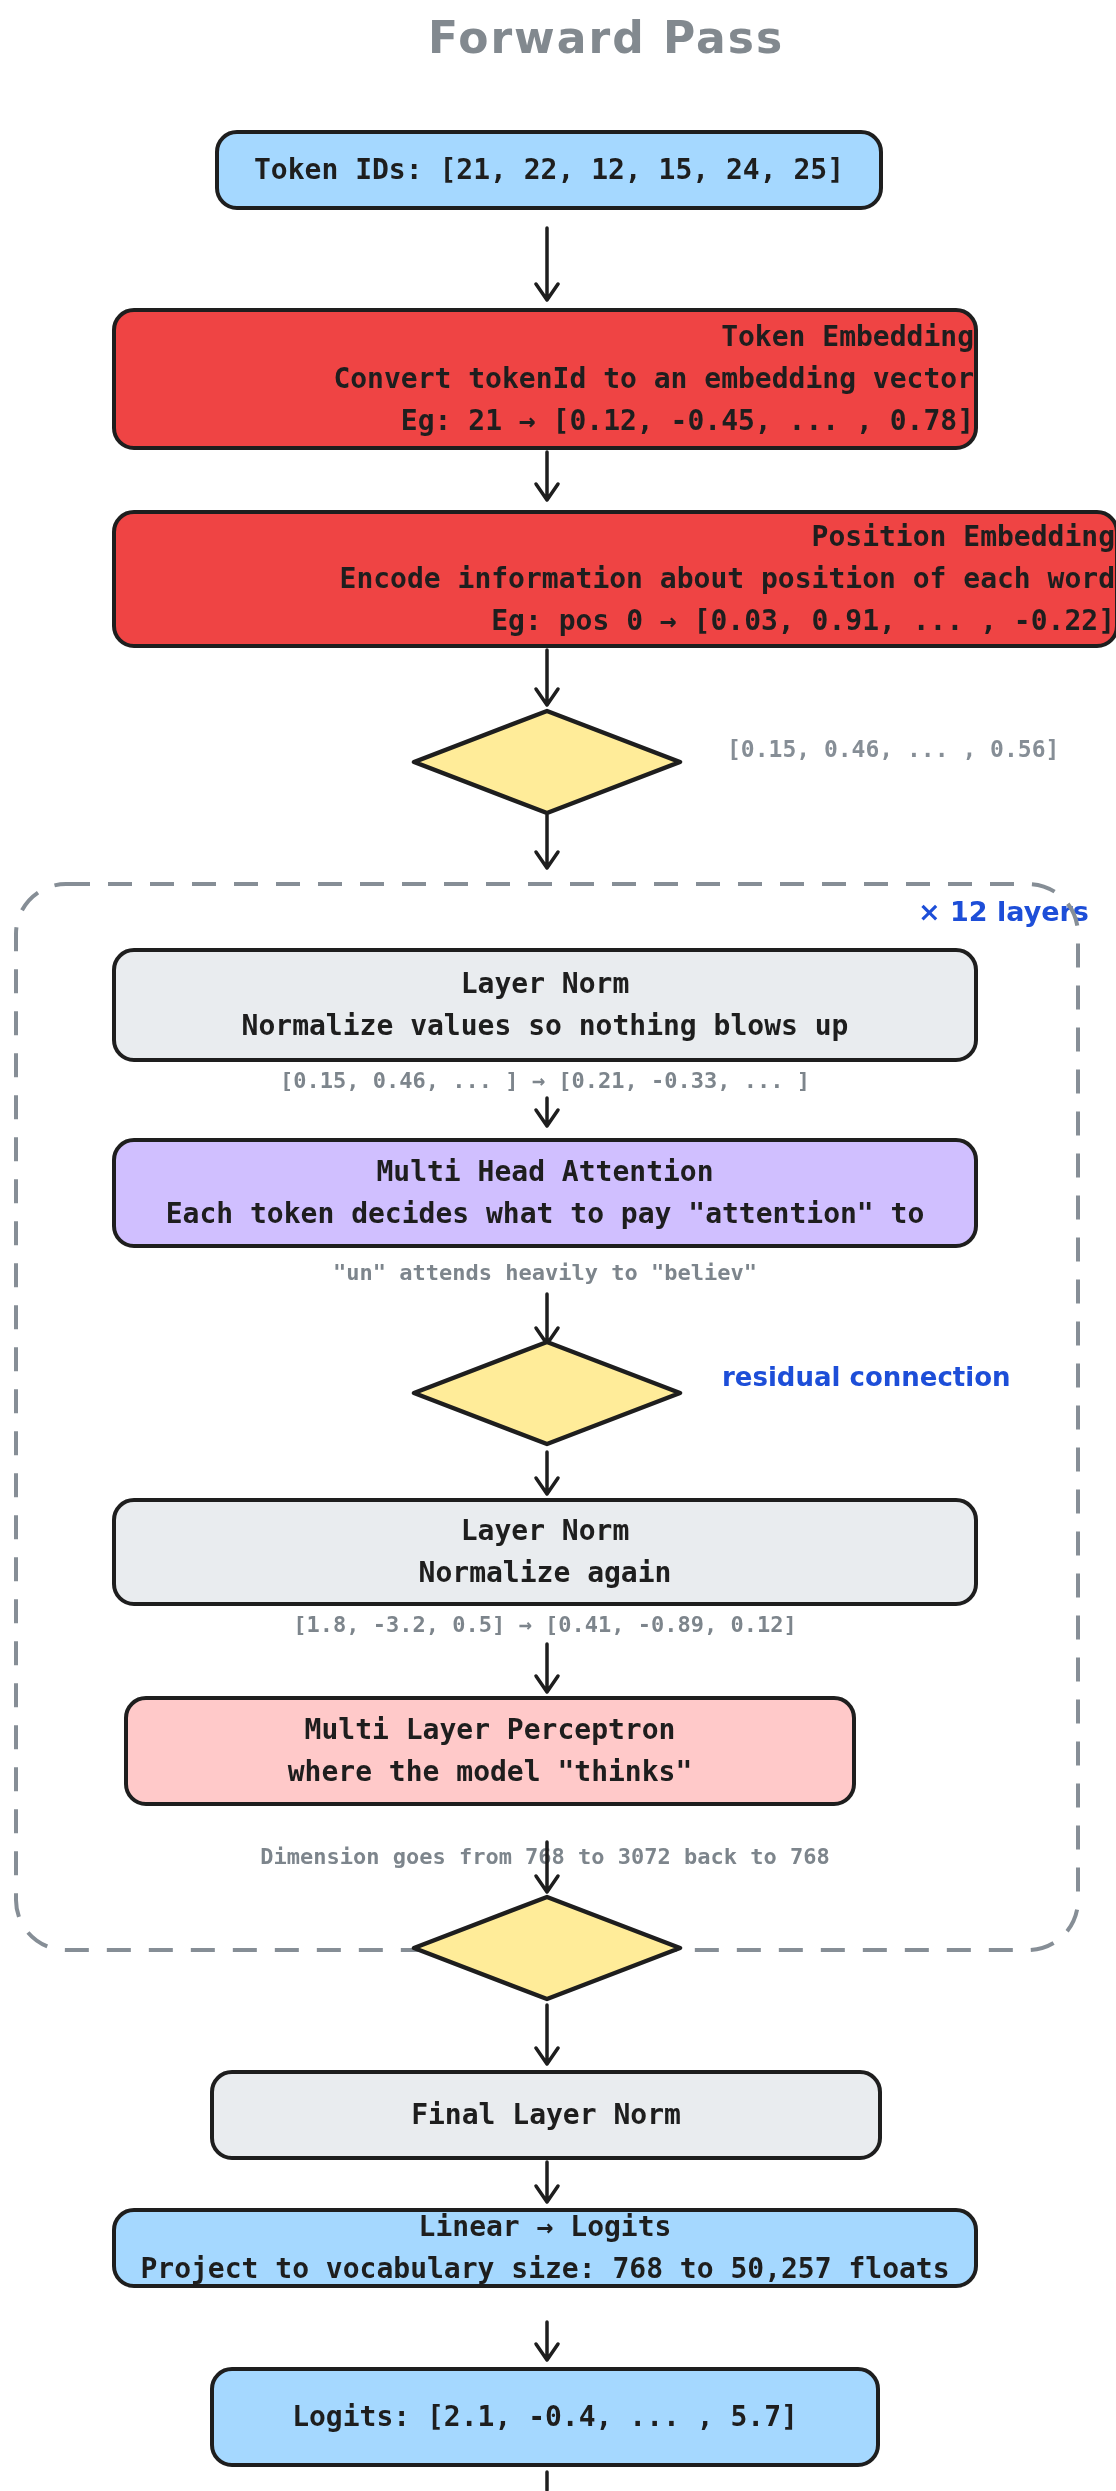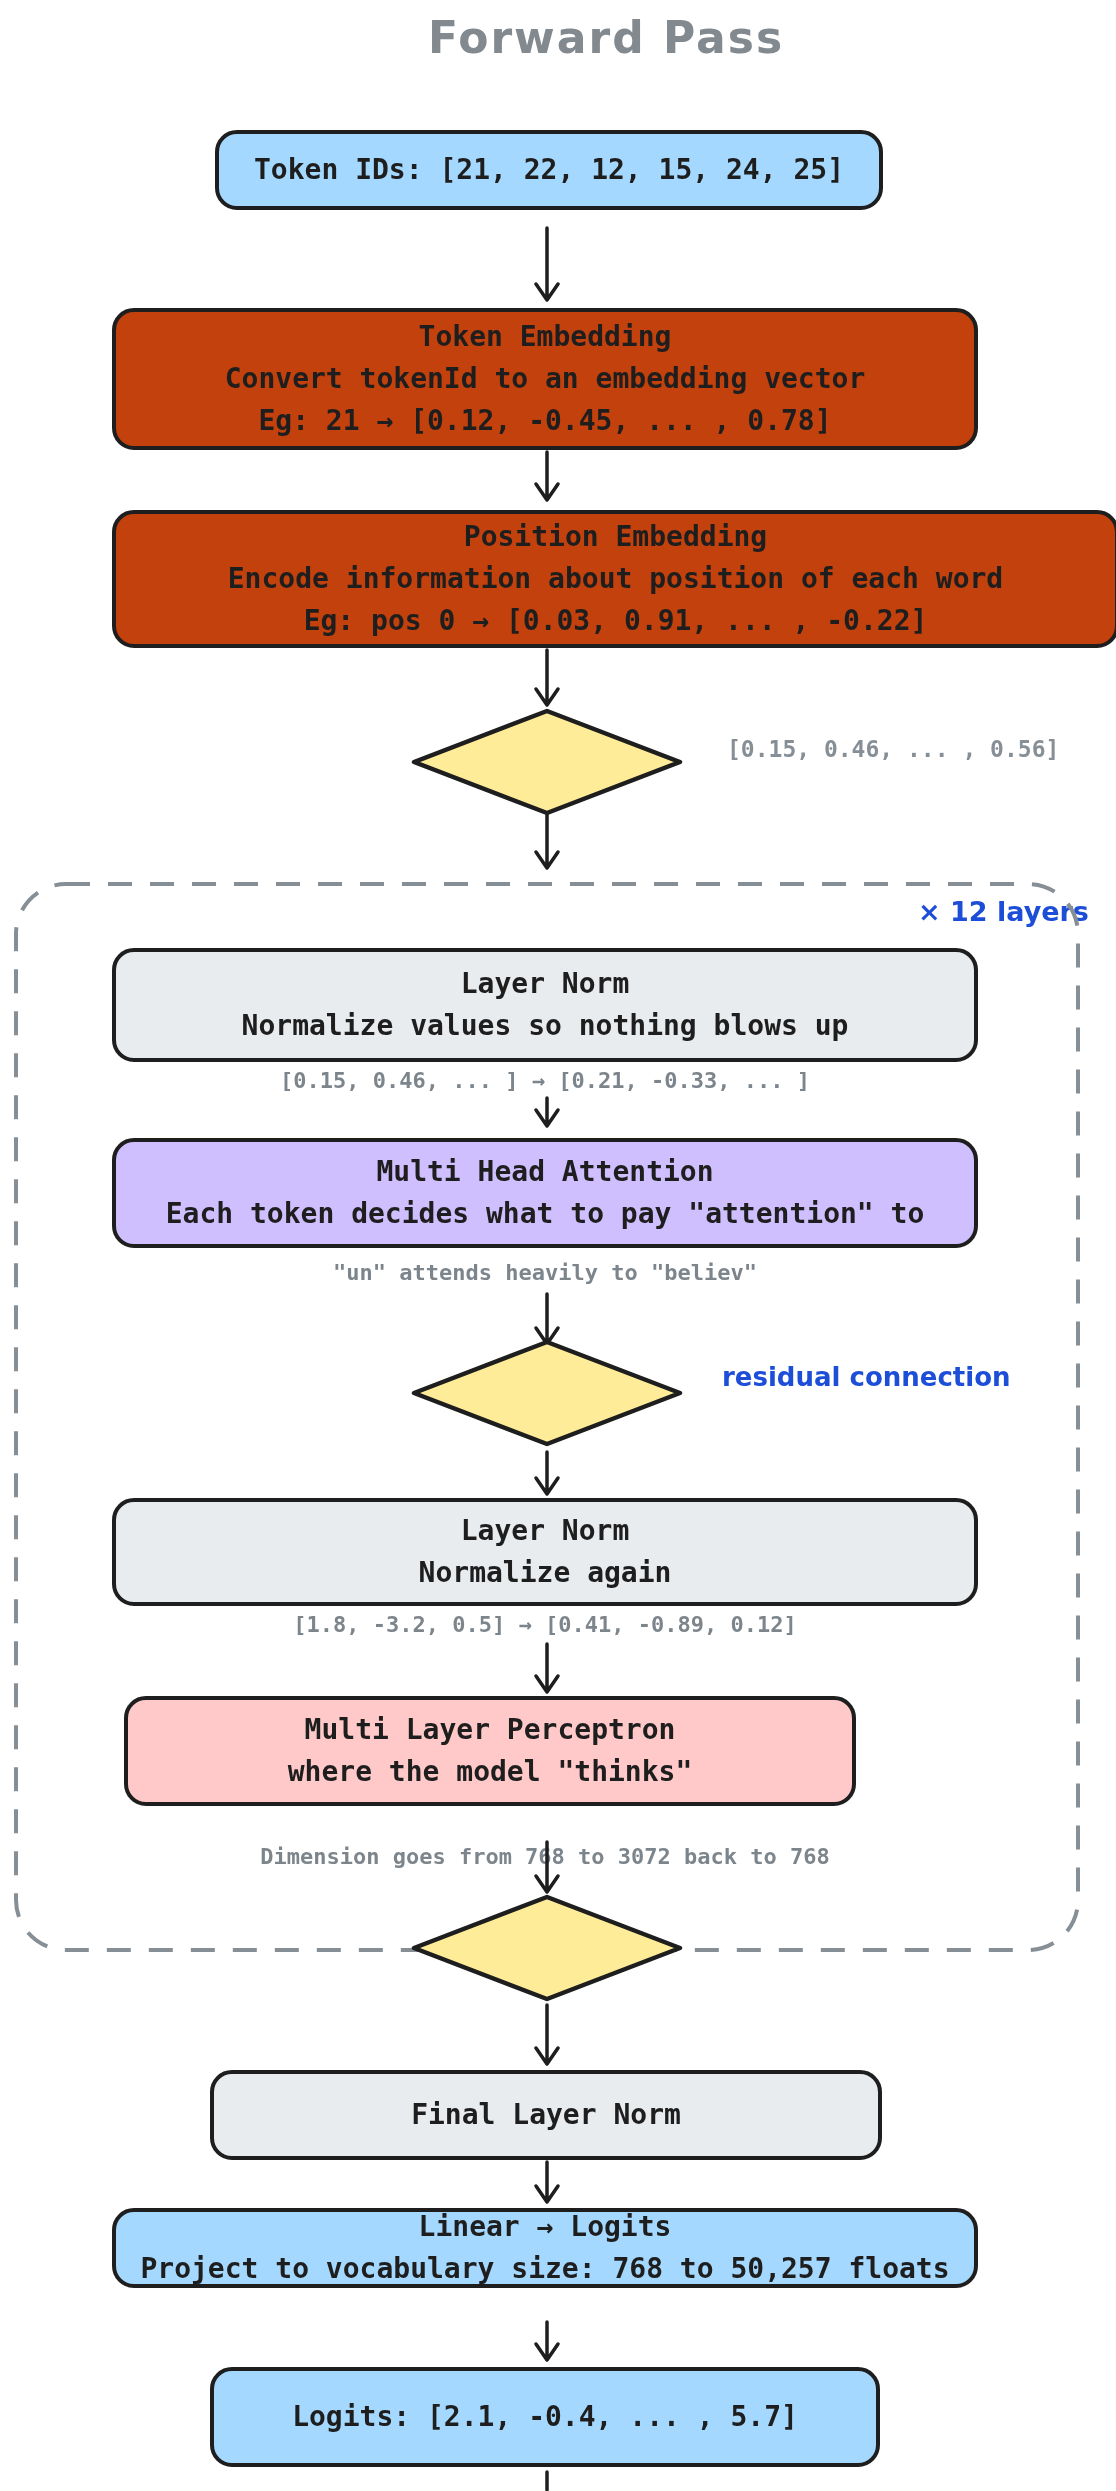--- a/index.html
+++ b/index.html
@@ -6,21 +6,21 @@
   .canvas{position:relative;width:1116px;height:2491px;background:#ffffff;overflow:hidden;
           font-family:"DejaVu Sans Mono","Liberation Mono",monospace;}
   .title{position:absolute;left:0;top:12px;width:1116px;text-align:center;
          font-family:"DejaVu Sans","Liberation Sans",sans-serif;
          font-size:44px;font-weight:600;letter-spacing:2px;color:#82898f;padding-left:48px;}
   .box{position:absolute;box-sizing:border-box;border:4px solid #1e1e1e;border-radius:22px;
        display:flex;flex-direction:column;justify-content:center;align-items:center;
        color:#1e1e1e;font-weight:600;}
   .box .ln{font-size:28px;line-height:42px;white-space:pre;}
   .blue{background:#a5d8ff;}
-  .green{background:#c2410c;}
+  .green{background:#ef4444;align-items:flex-end;}
   .grayf{background:#e9ecef;}
   .purple{background:#d0bfff;}
   .pink{background:#ffc9c9;}
   .caption{position:absolute;left:112px;width:866px;text-align:center;
            font-size:22px;font-weight:600;color:#7d858c;white-space:pre;}
   .sideval{position:absolute;font-size:23px;font-weight:600;color:#868e96;white-space:pre;}
   .hand{position:absolute;font-family:"DejaVu Sans","Liberation Sans",sans-serif;
         font-size:26px;font-weight:600;color:#1d4ed8;white-space:pre;}
   .dlabel{position:absolute;width:220px;text-align:center;font-size:26px;font-weight:600;color:#1e1e1e;}
   svg.overlay{position:absolute;left:0;top:0;pointer-events:none;}

